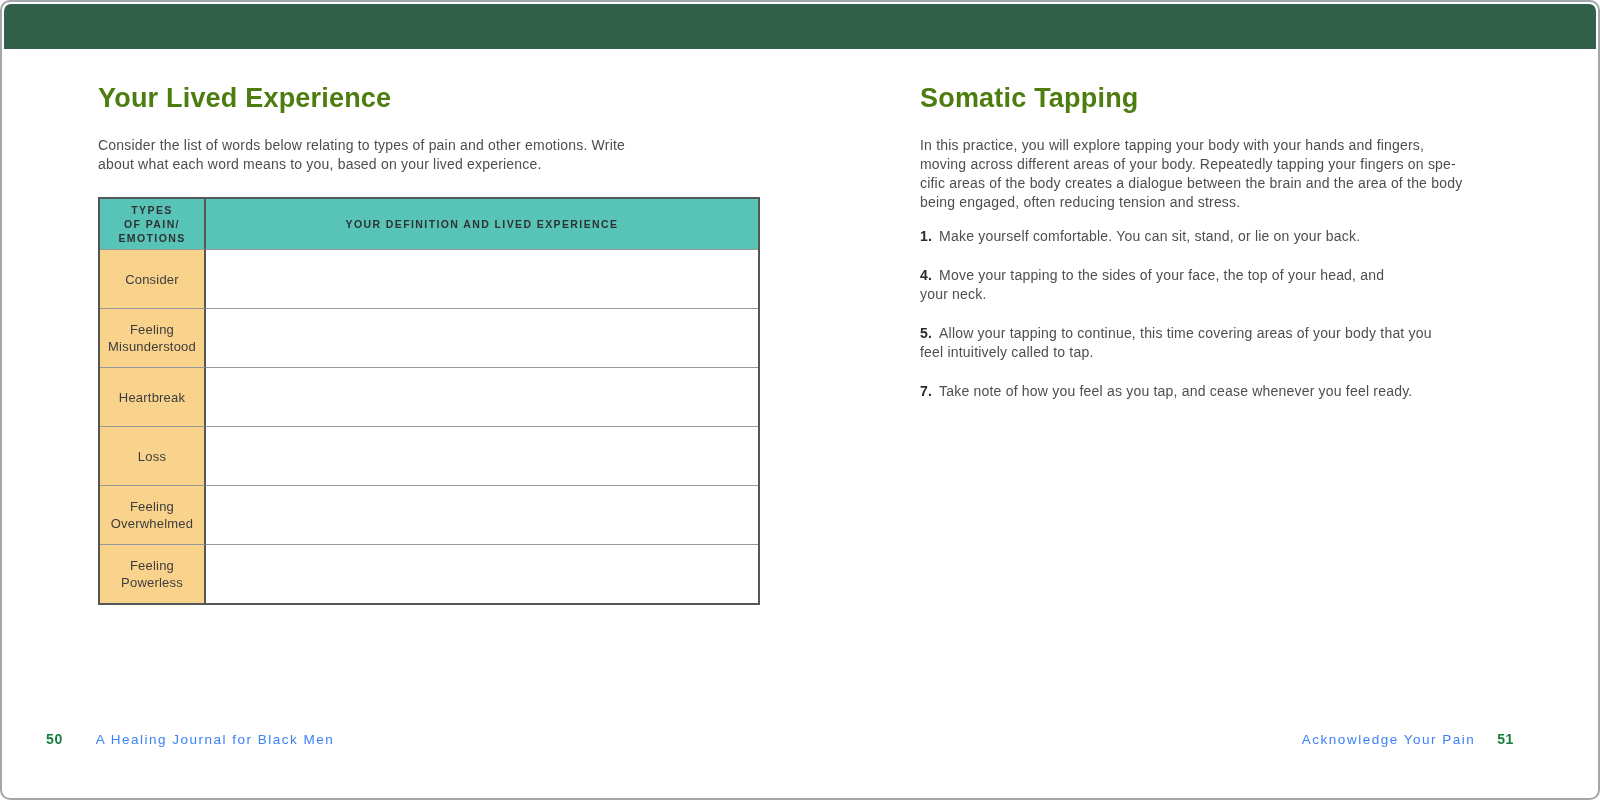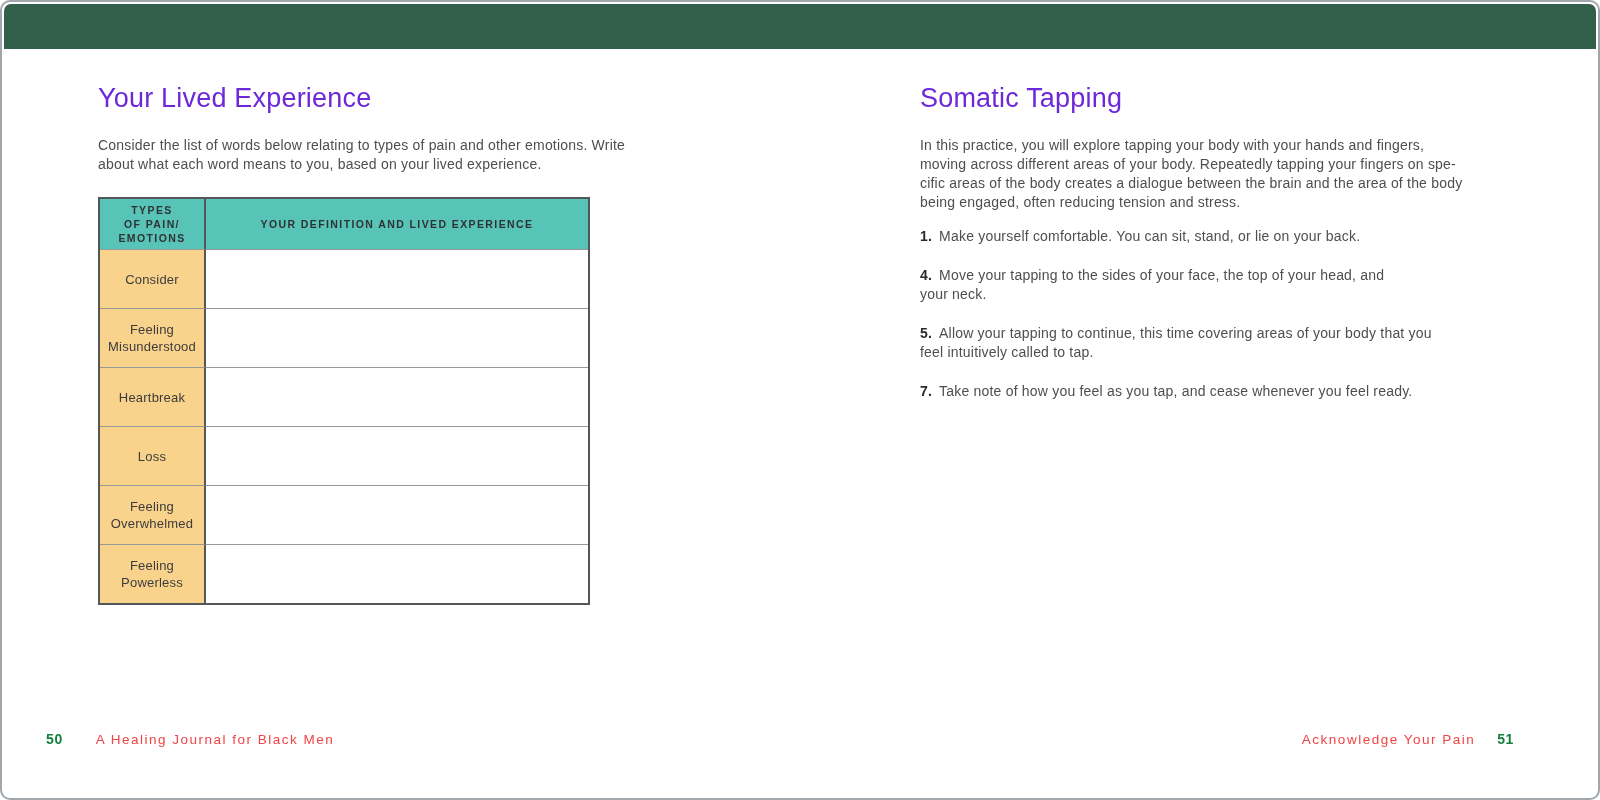--- a/index.html
+++ b/index.html
@@ -29,38 +29,38 @@
   .page {
     position: absolute;
     top: 81px;
   }
   .page-left  { left: 96px;  width: 600px; }
   .page-right { left: 918px; width: 640px; }
   h1.page-title {
     margin: 0 0 23px 0;
     font-size: 27px;
     line-height: 30px;
-    font-weight: normal;
-    color: #6d28d9;
+    font-weight: bold;
+    color: #4d7c0f;
     letter-spacing: 0.2px;
   }
   .body-text {
     margin: 0;
     font-size: 14px;
     line-height: 19px;
     color: #4e4e4e;
     white-space: pre-line;
     letter-spacing: 0.2px;
   }
   .intro { margin-bottom: 0; }
 
   
   .jtable {
     margin-top: 23px;
-    width: 492px;
+    width: 662px;
     box-sizing: border-box;
     border: 2px solid #54575a;
     display: grid;
     grid-template-columns: 106px 1fr;
     grid-template-rows: 50px repeat(6, 59px);
     background: #ffffff;
   }
   .jtable > div { box-sizing: border-box; }
   .jtable > div:nth-child(n+3) { border-top: 1px solid #97999b; }
   .cell-th, .cell-label {
@@ -114,21 +114,21 @@
   .footer-left  { left: 44px;  gap: 33px; }
   .footer-right { right: 84px; gap: 22px; }
   .page-num {
     font-size: 14px;
     font-weight: bold;
     color: #15803d;
     letter-spacing: 0.6px;
   }
   .running-title {
     font-size: 13.5px;
-    color: #ef4444;
+    color: #3b82f6;
     letter-spacing: 1.5px;
   }
 </style>
 </head>
 <body>
 
 <div class="frame">
 
   <div class="band"></div>
 

